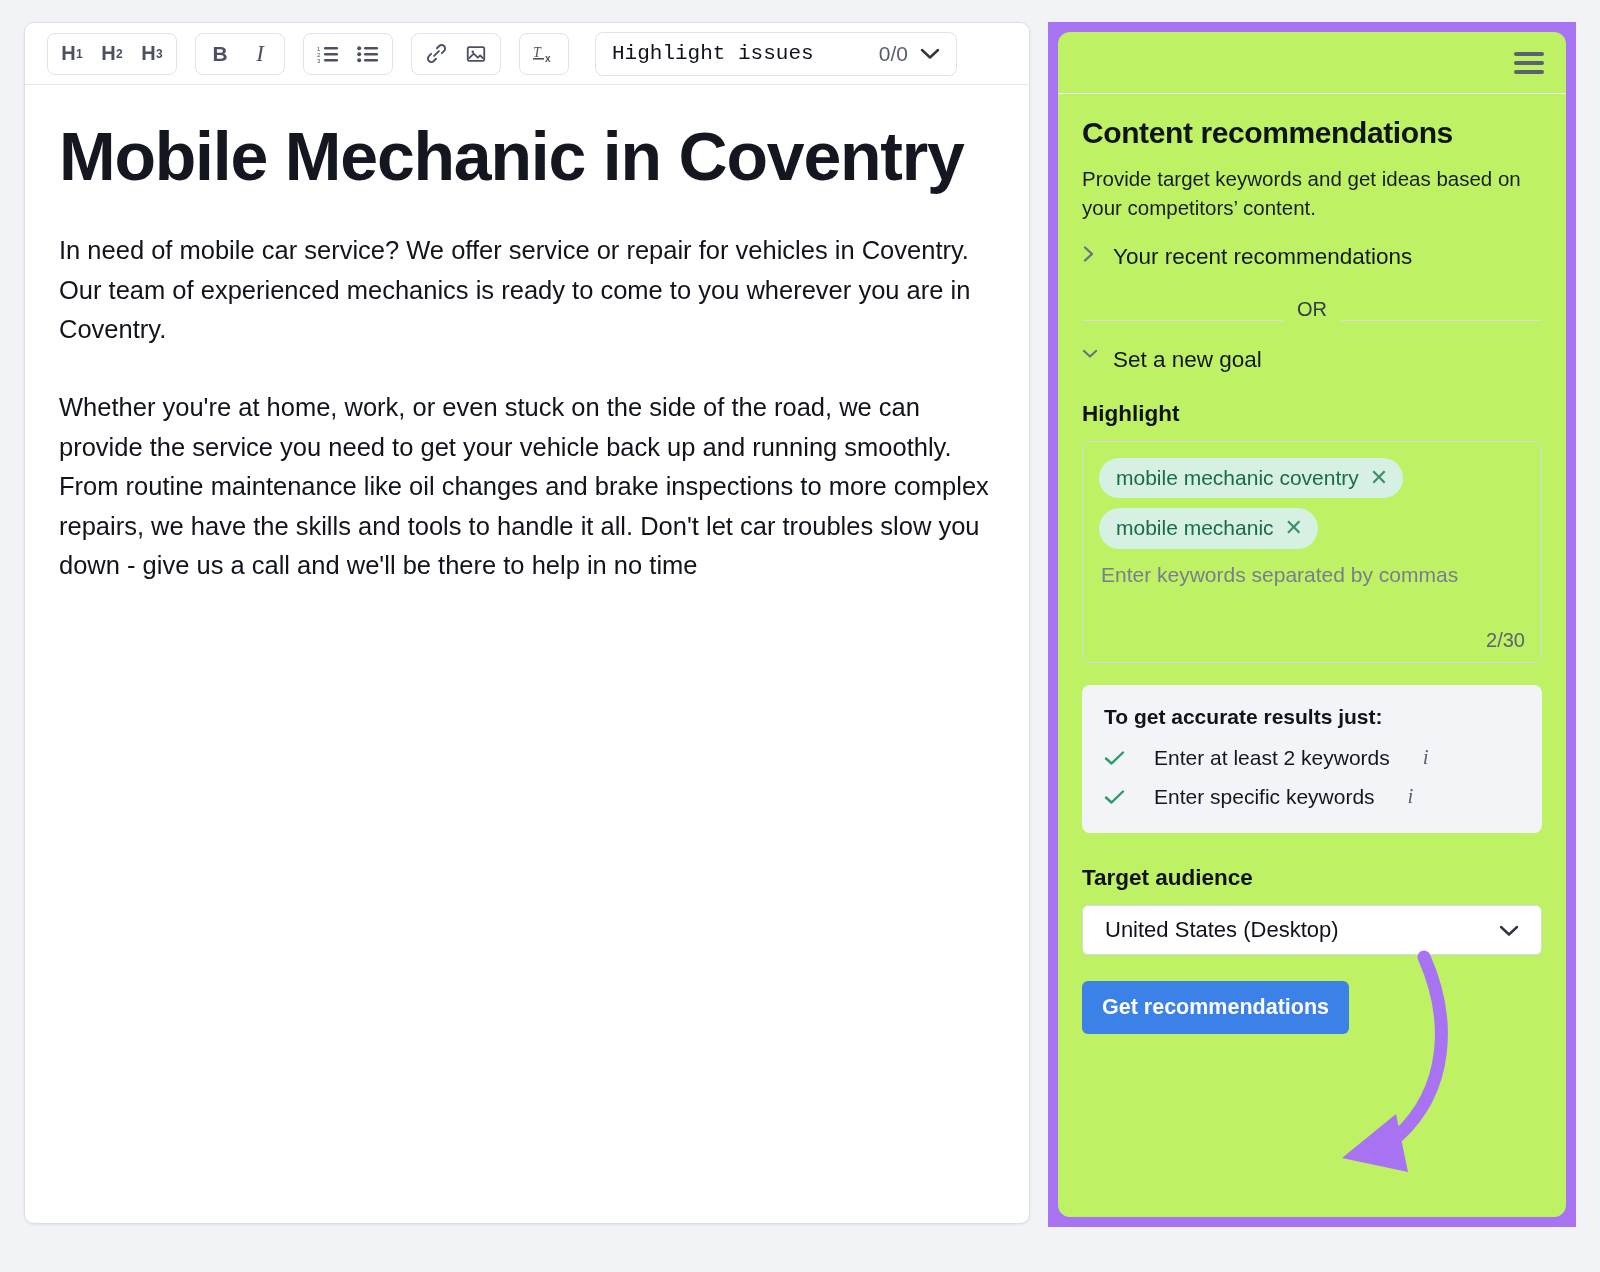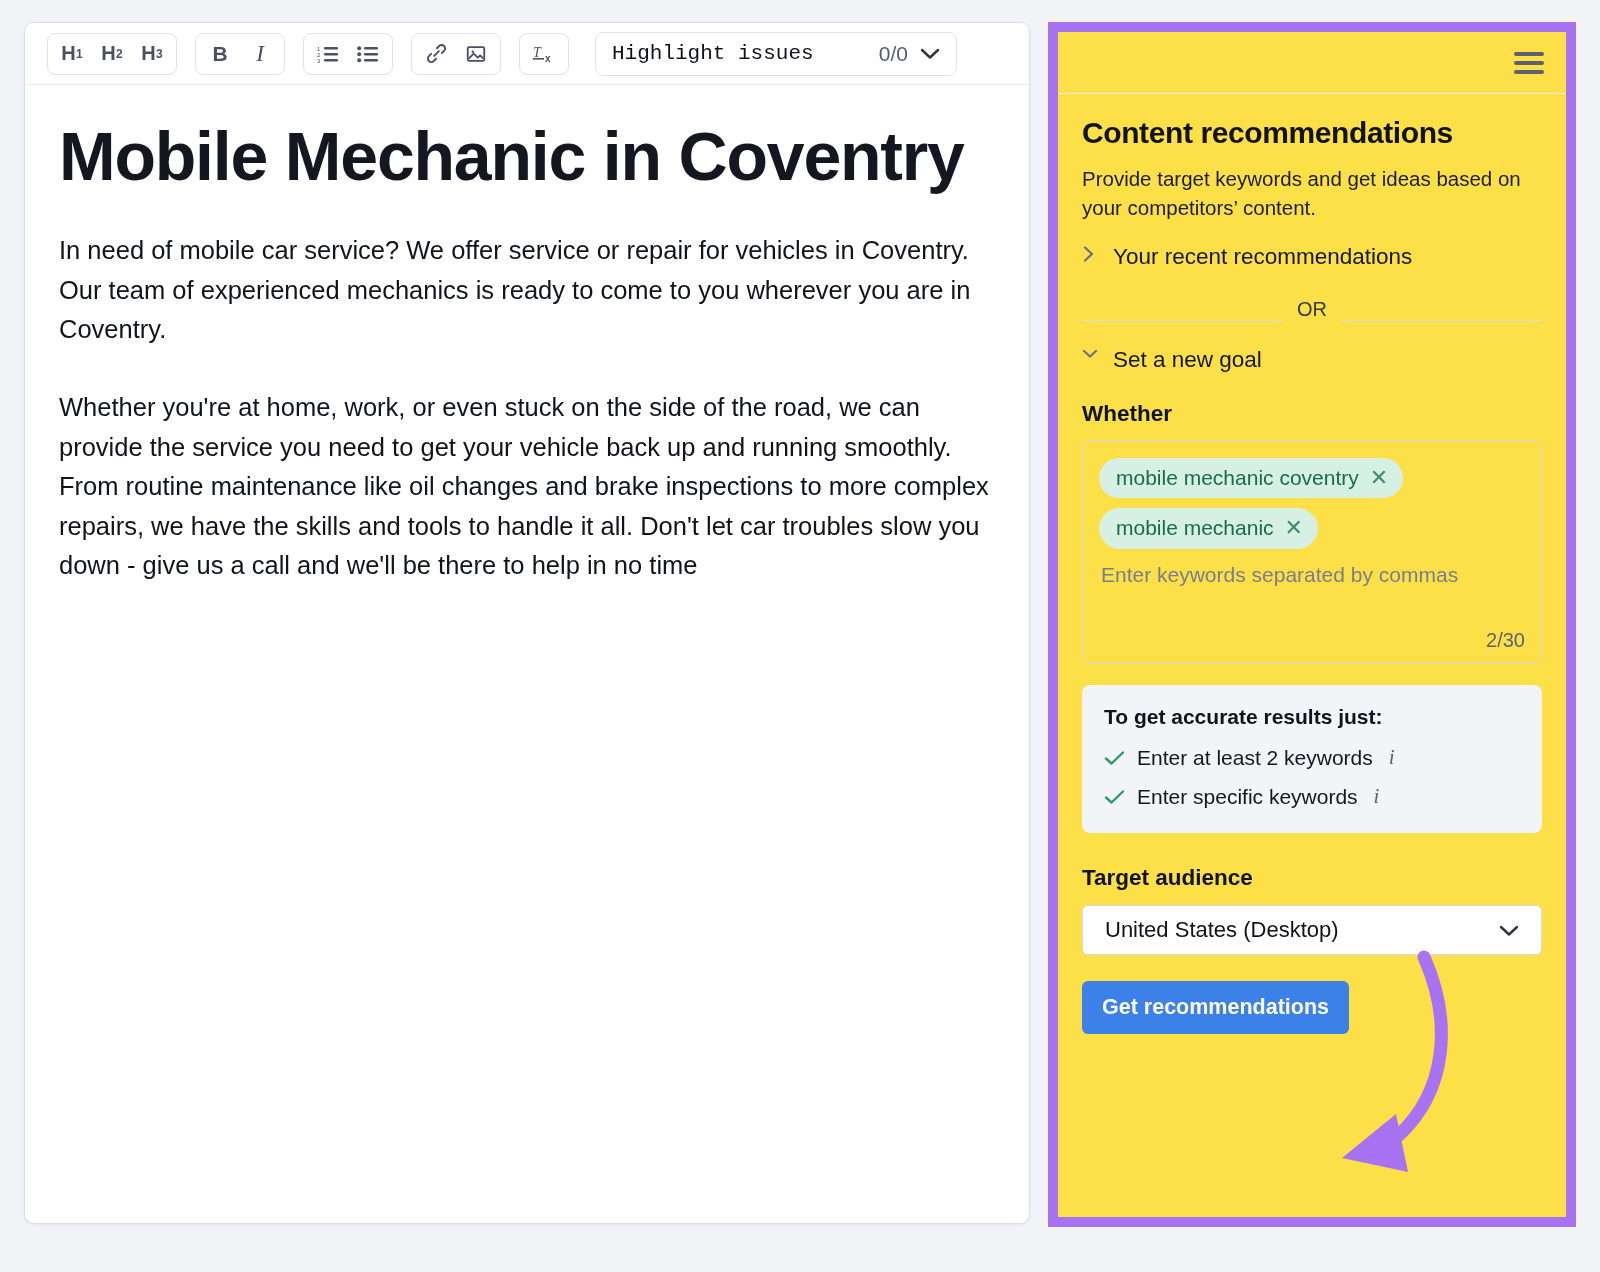--- a/index.html
+++ b/index.html
@@ -121,23 +121,24 @@
     top: 22px;
     width: 528px;
     height: 1205px;
     background: #a873f2;
     padding: 10px;
   }
 
   .right-panel {
     width: 100%;
     height: 100%;
-    background: #fde047;
+    background: #bef264;
     overflow: hidden;
     position: relative;
+    border-radius: 12px;
   }
 
   .rp-header {
     height: 62px;
     border-bottom: 1px solid #e9ebf0;
     display: flex;
     align-items: center;
     justify-content: flex-end;
     padding: 0 22px;
   }
@@ -252,21 +253,21 @@
   }
   .tips-title {
     font-size: 21px;
     font-weight: 700;
     color: #10131c;
     margin-bottom: 16px;
   }
   .tip-row {
     display: flex;
     align-items: center;
-    gap: 12px;
+    gap: 29px;
     margin-top: 14px;
   }
   .tip-check { color: #2a9a6a; display: flex; flex: 0 0 auto; }
   .tip-text { font-size: 21px; color: #14171f; }
   .tip-info {
     font-family: "Liberation Serif", serif;
     font-style: italic;
     font-size: 21px;
     color: #5b6172;
     cursor: pointer;
@@ -444,21 +445,21 @@
 
         <div class="collapse-row">
           <span class="chev">
             <svg width="18" height="13" viewBox="0 0 18 13" fill="none" stroke="currentColor" stroke-width="2.3" stroke-linecap="round" stroke-linejoin="round">
                 <path d="M2 3.5 L9 10 L16 3.5"></path>
               </svg>
           </span>
           <span class="ctext">Set a new goal</span>
         </div>
 
-        <div class="field-label">Whether</div>
+        <div class="field-label">Highlight</div>
 
         <div class="kw-box">
           <div class="kw-tags">
             <span class="kw-tag">
               <span>mobile mechanic coventry</span>
               <span class="tag-x">✕</span>
             </span>
             <span class="kw-tag">
               <span>mobile mechanic</span>
               <span class="tag-x">✕</span>

